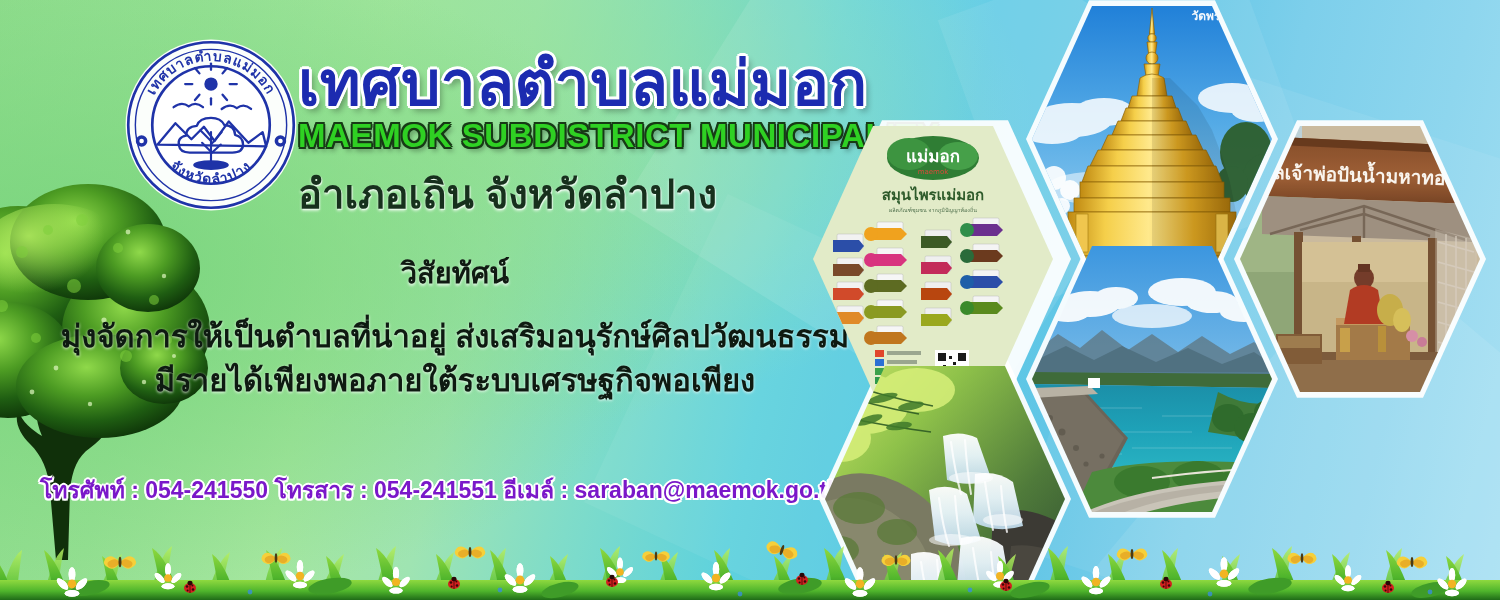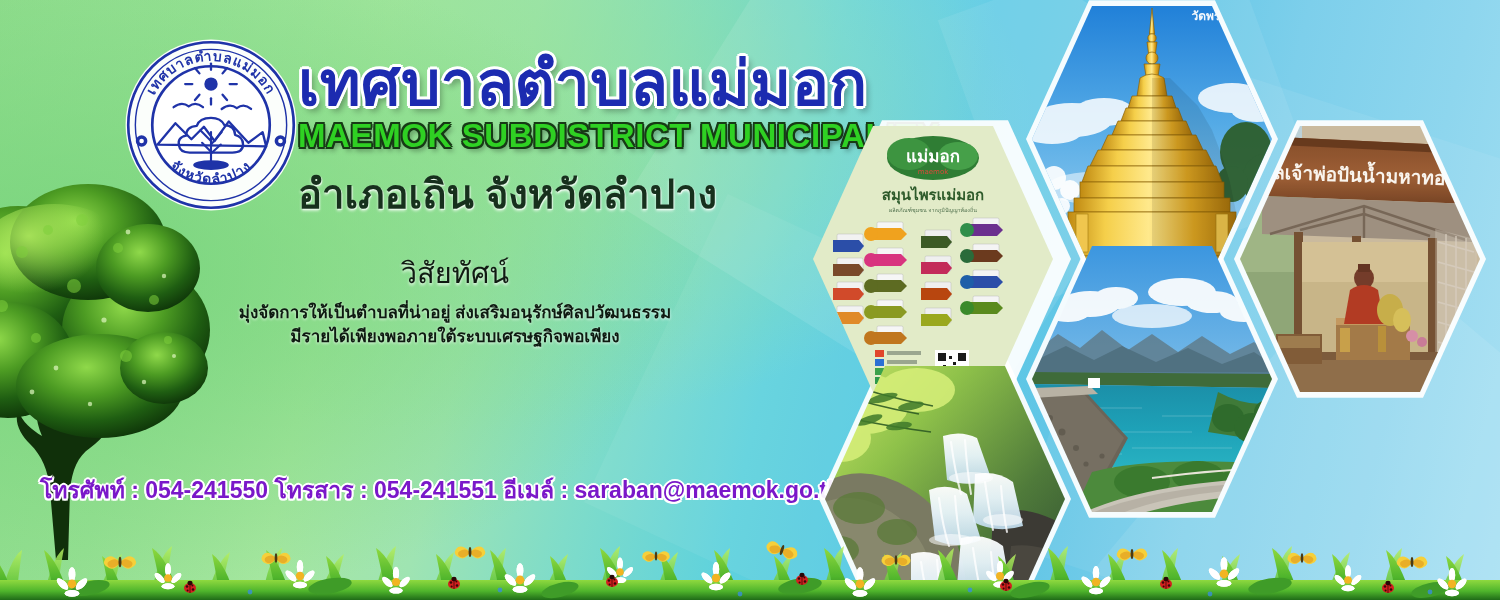--- a/index.html
+++ b/index.html
@@ -75,26 +75,26 @@
   .th-sub {
     margin-top:7px;
     font-size:40px; font-weight:bold; color:#17301d;
     white-space:nowrap;
     text-shadow:0 2px 3px rgba(255,255,255,.75), 1px 1px 0 rgba(255,255,255,.55);
   }
 
   
   #vision { position:absolute; left:60px; top:250px; width:790px; text-align:center; }
   .vision-head {
-    font-size:29px; font-weight:normal; color:#101a12;
-    margin-bottom:5px;
+    font-size:29px; font-weight:bold; color:#101a12;
+    margin-bottom:19px;
     text-shadow:0 2px 3px rgba(255,255,255,.8);
   }
   .vision-line {
-    font-size:17px; font-weight:bold; color:#0e1a11;
+    font-size:31px; font-weight:bold; color:#0e1a11;
     line-height:1.42; white-space:nowrap;
     text-shadow:0 1px 3px rgba(255,255,255,.8);
   }
 
   
   #contact { position:absolute; left:40px; top:474px; width:800px; text-align:center; }
   .contact-line {
     font-size:23px; font-weight:bold; color:#7a18c9;
     line-height:1.42; white-space:nowrap;
     text-shadow:

